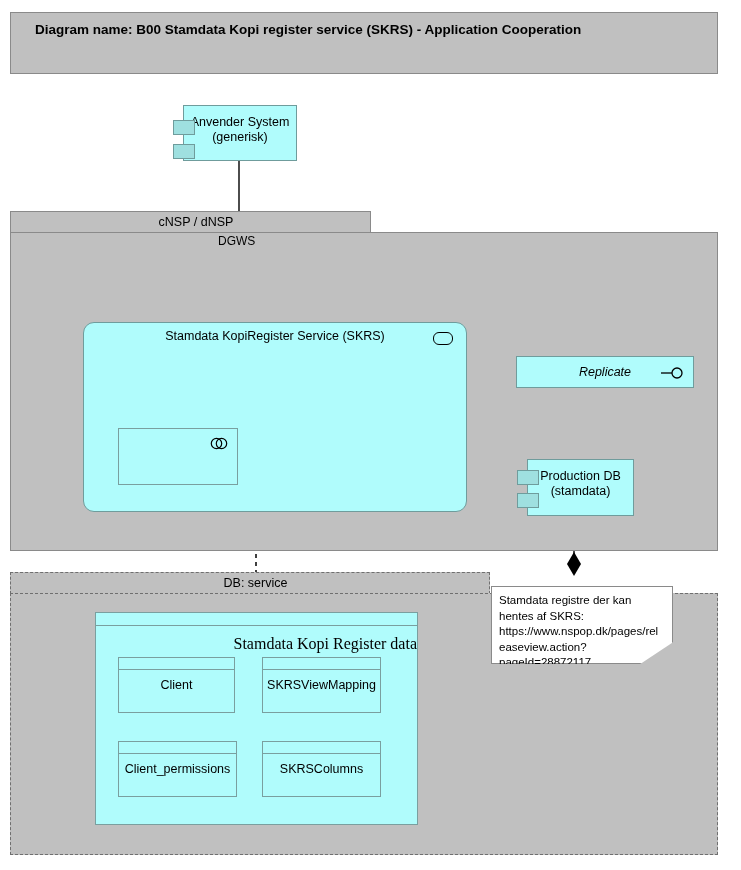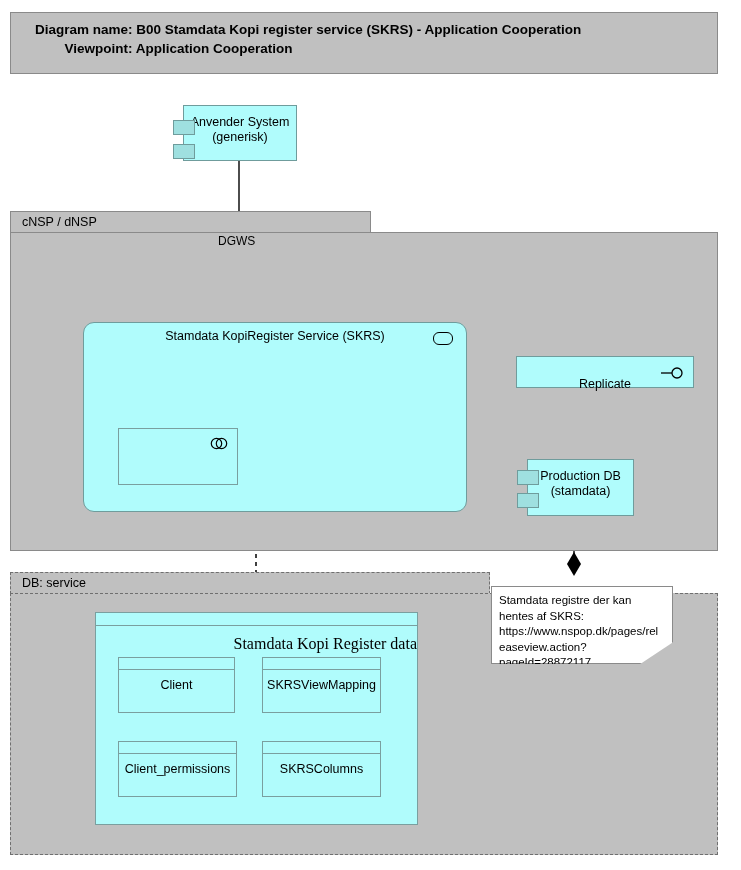--- a/index.html
+++ b/index.html
@@ -45,20 +45,21 @@
   
   .group-tab {
     position: absolute;
     background: #c0c0c0;
     border: 1px solid #8a8a8a;
     border-bottom: none;
     box-sizing: border-box;
     font-size: 12.5px;
     color: #000;
     padding: 3px 0 0 11px;
+    text-align: center;
   }
   .group-body {
     position: absolute;
     background: #c0c0c0;
     border: 1px solid #8a8a8a;
     box-sizing: border-box;
   }
   .group-tab.dashed,
   .group-body.dashed {
     border-style: dashed;
@@ -172,21 +173,20 @@
     font-size: 12px;
     color: #000;
     background: transparent;
   }
 </style>
 </head>
 <body>
 
 <div class="title-box">
   <div class="title-line"><span class="title-label">Diagram name</span><span>:</span> <span>B00 Stamdata Kopi register service (SKRS) - Application Cooperation</span></div>
-  <div class="title-line"><span class="title-label">Viewpoint</span><span>:</span> <span>Application Cooperation</span></div>
 </div>
 
 <svg id="canvas">
   <defs>
     <marker id="arrowFilled" markerWidth="10" markerHeight="10" refX="8" refY="4" orient="auto">
       <path d="M0,0 L9,4 L0,8 z" fill="#000"></path>
     </marker>
     <marker id="arrowThin" markerWidth="12" markerHeight="10" refX="10" refY="4" orient="auto">
       <path d="M0,0.4 L10,4 L0,7.6" fill="none" stroke="#000" stroke-width="1.3"></path>
     </marker>
@@ -237,21 +237,21 @@
 </div>
 
 <div class="subbox" style="left:118px; top:428px; width:120px; height:57px;">
   <svg class="icon-appcomp" style="right:9px; top:8px;" viewBox="0 0 18 13">
     <circle cx="6.5" cy="6.5" r="5.2" fill="none" stroke="#000" stroke-width="1.2"></circle>
     <circle cx="11.5" cy="6.5" r="5.2" fill="none" stroke="#000" stroke-width="1.2"></circle>
   </svg>
 </div>
 
 <div class="node" style="left:516px; top:356px; width:178px; height:32px;">
-  <div class="node-label" style="padding-top:20px;">Replicate</div>
+  <div class="node-label" style="padding-top:8px;font-style:italic;">Replicate</div>
   <svg class="icon-lollipop" style="right:8px; top:10px;" viewBox="0 0 24 12">
     <line x1="0" y1="6" x2="11" y2="6" stroke="#000" stroke-width="1.3"></line>
     <circle cx="16" cy="6" r="5" fill="none" stroke="#000" stroke-width="1.3"></circle>
   </svg>
 </div>
 
 <div class="node component" style="left:527px; top:459px; width:107px; height:57px;">
   <div class="comp-tab t1" style="top:10px;"></div>
   <div class="comp-tab t2" style="top:33px;"></div>
   <div class="node-label">

